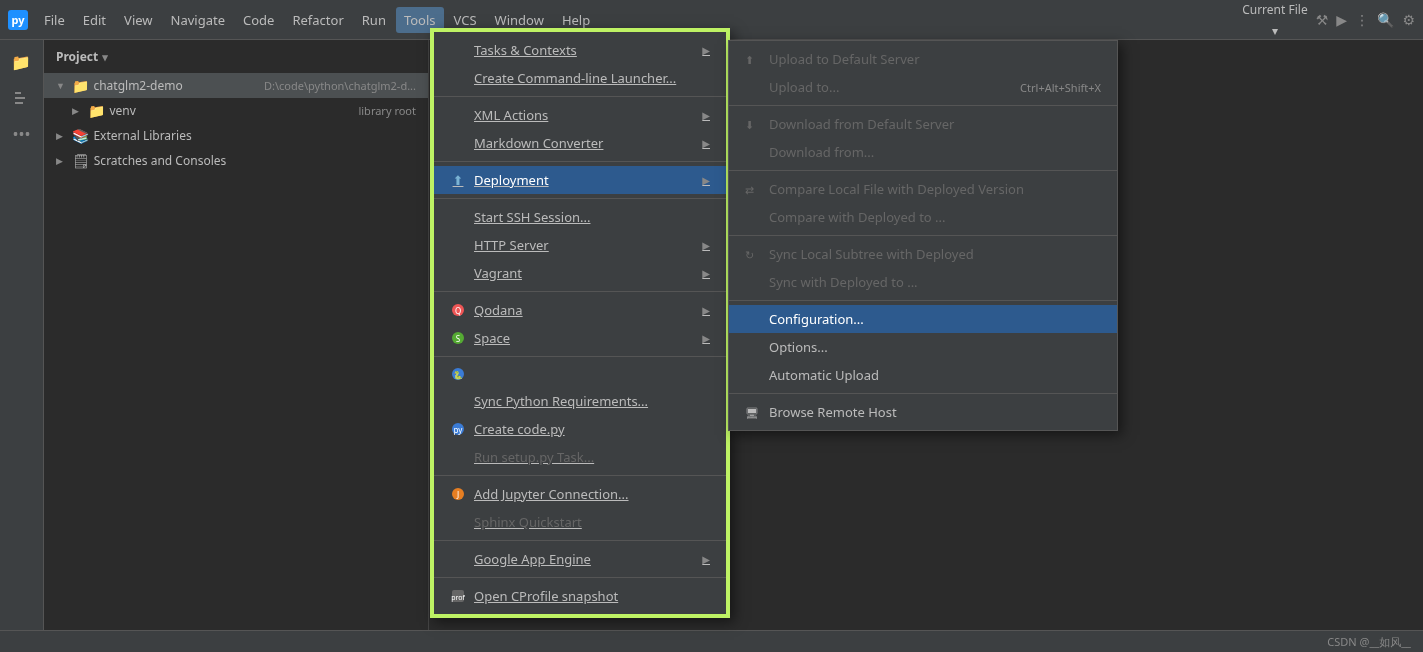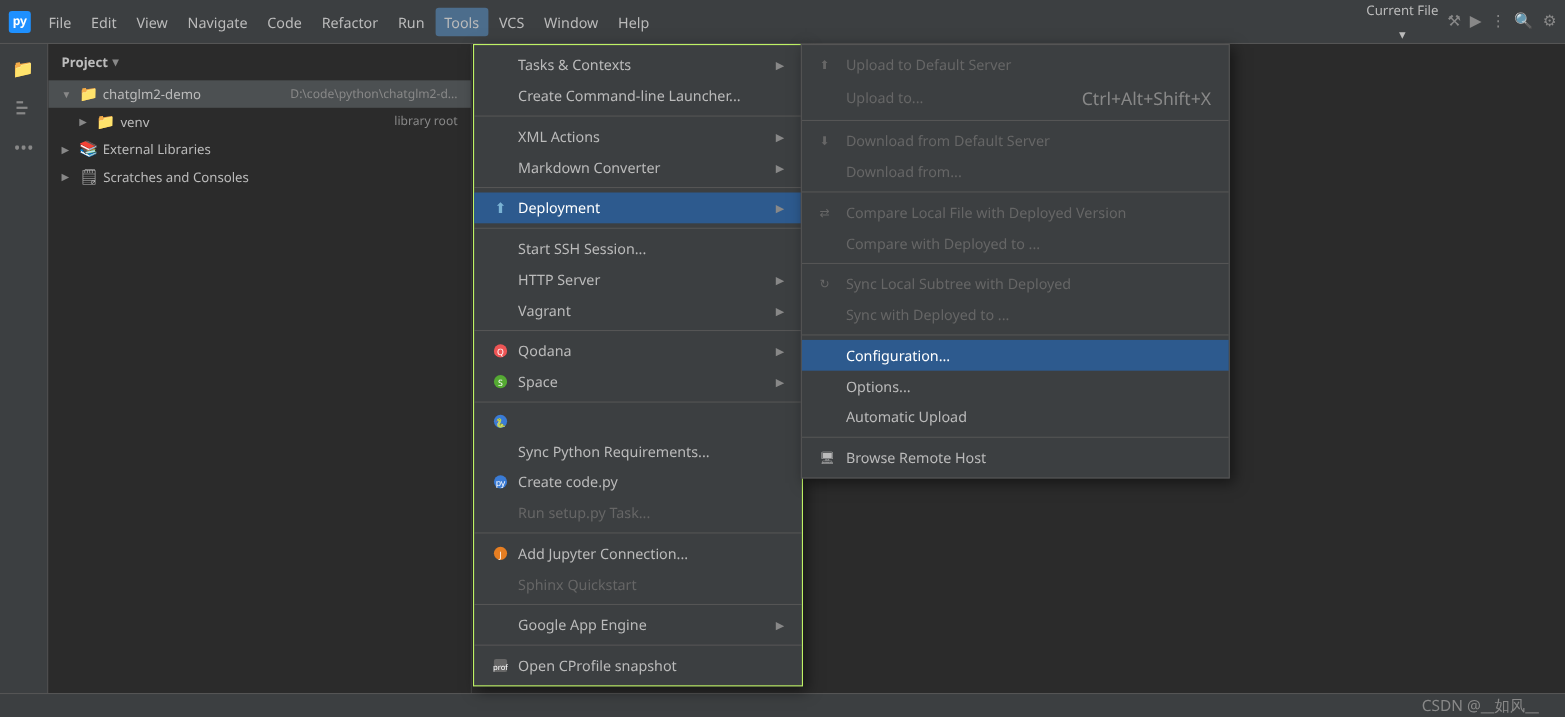--- a/index.html
+++ b/index.html
@@ -136,37 +136,38 @@
     }
 
     
     #statusbar {
       position: absolute;
       bottom: 0; left: 0; right: 0;
       height: 22px;
       background: #3c3f41;
       border-top: 1px solid #555;
       display: flex; align-items: center;
-      padding: 0 24px;
-      font-size: 14px;
+      padding: 0 12px;
+      font-size: 11px;
       color: #888;
       justify-content: flex-end;
     }
 
     
     #tools-menu {
       position: absolute;
-      top: 40px;
+      top: 28px;
       left: 430px;
       width: 300px;
       background: #3c3f41;
-      border: 1px solid #bef264;
+      border: 4px solid #bef264;
       box-shadow: 4px 4px 12px rgba(0,0,0,0.5);
       z-index: 100;
       padding: 4px 0;
+      text-decoration: underline;
     }
 
     .menu-separator {
       height: 1px;
       background: #555;
       margin: 4px 0;
     }
 
     .menu-row {
       display: flex;
@@ -213,21 +214,21 @@
       cursor: pointer;
       color: #bbbbbb;
       font-size: 13px;
       gap: 8px;
       white-space: nowrap;
     }
     .deployment-row.highlighted { background: #2d5a8e; color: #ffffff; }
     .deployment-row.disabled { color: #666; cursor: default; }
     .deployment-row .dep-shortcut {
       margin-left: auto;
-      font-size: 16px;
+      font-size: 11px;
       color: #888;
     }
     .dep-separator {
       height: 1px;
       background: #555;
       margin: 4px 0;
     }
   </style>
 </head>
 <body>

